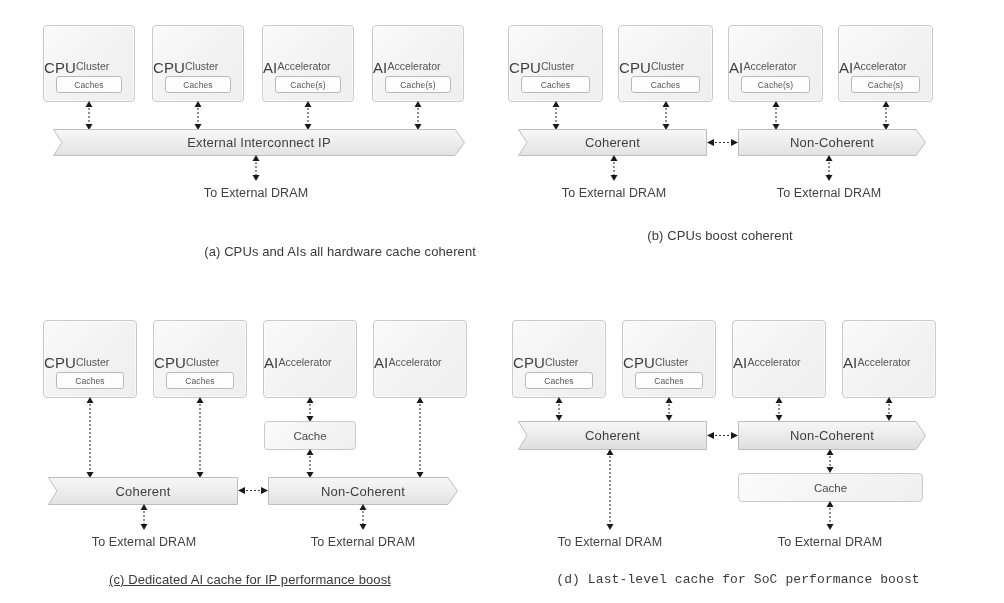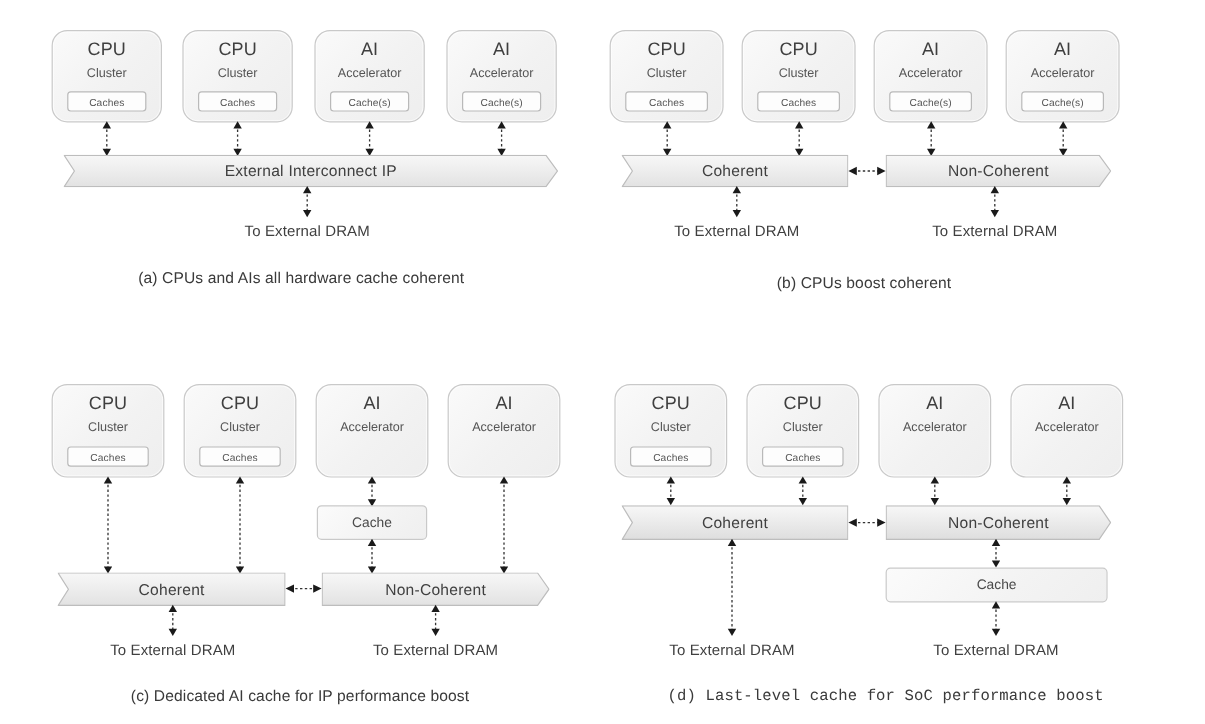--- a/index.html
+++ b/index.html
@@ -9,24 +9,24 @@
     color:#4a4a4a;
     -webkit-font-smoothing:antialiased;
   }
   .panel{position:absolute;}
 
   
   .ipblock{
     position:absolute;
     box-sizing:border-box;
     border:1px solid #c9c9c9;
-    border-radius:13px;
+    border-radius:4px;
     background:linear-gradient(135deg,#fafafa 0%,#f2f2f2 55%,#eeeeee 100%);
     box-shadow:0 0 0 1px rgba(255,255,255,.6) inset;
-    display:flex;flex-direction:column;align-items:center;
+    display:flex;align-items:center;
   }
   .ipblock .t1{
     font-size:15px;line-height:16px;font-weight:400;color:#3f3f3f;
     margin-top:8px;letter-spacing:.1px;
   }
   .ipblock .t2{
     font-size:10.5px;line-height:12px;color:#555;margin-top:5px;
   }
   .cachebox{
     position:absolute;left:12px;right:12px;bottom:8px;height:17px;
@@ -142,21 +142,21 @@
 
   <div class="arrow" style="left:250px;top:155px;">
     <svg width="12" height="26" viewBox="0 0 12 26">
         <path d="M6 3 L6 23" stroke="#333" stroke-width="1.1" fill="none" stroke-dasharray="2 2"></path>
         <path d="M6 0 L2.5 6 L9.5 6 Z" fill="#1a1a1a"></path>
         <path d="M6 26 L2.5 20 L9.5 20 Z" fill="#1a1a1a"></path>
       </svg>
   </div>
 
   <div class="dram" style="left:156px;top:186px;width:200px;">To External DRAM</div>
-  <div class="caption" style="left:26px;top:224px;width:450px;">(a) CPUs and AIs all hardware cache coherent</div>
+  <div class="caption" style="left:26px;top:244px;width:450px;text-align:right;">(a) CPUs and AIs all hardware cache coherent</div>
 </div>
 
 <div class="panel" style="left:0;top:0;width:1004px;height:270px;">
 
   <div class="ipblock" style="left:508px;top:25px;width:95px;height:77px;">
     <div class="t1">CPU</div>
     <div class="t2">Cluster</div>
     <div class="cachebox">Caches</div>
   </div>
   <div class="ipblock" style="left:618px;top:25px;width:95px;height:77px;">
@@ -368,21 +368,21 @@
   <div class="arrow" style="left:357px;top:504px;">
     <svg width="12" height="26" viewBox="0 0 12 26">
         <path d="M6 3 L6 23" stroke="#333" stroke-width="1.1" fill="none" stroke-dasharray="2 2"></path>
         <path d="M6 0 L2.5 6 L9.5 6 Z" fill="#1a1a1a"></path>
         <path d="M6 26 L2.5 20 L9.5 20 Z" fill="#1a1a1a"></path>
       </svg>
   </div>
 
   <div class="dram" style="left:44px;top:535px;width:200px;">To External DRAM</div>
   <div class="dram" style="left:263px;top:535px;width:200px;">To External DRAM</div>
-  <div class="caption" style="left:20px;top:572px;width:460px;">(c) Dedicated AI cache for IP performance boost</div>
+  <div class="caption" style="left:20px;top:572px;width:460px;text-decoration:underline;">(c) Dedicated AI cache for IP performance boost</div>
 </div>
 
 <div class="panel" style="left:0;top:0;width:1004px;height:603px;">
 
   <div class="ipblock" style="left:512px;top:320px;width:94px;height:78px;">
     <div class="t1">CPU</div>
     <div class="t2">Cluster</div>
     <div class="cachebox">Caches</div>
   </div>
   <div class="ipblock" style="left:622px;top:320px;width:94px;height:78px;">

